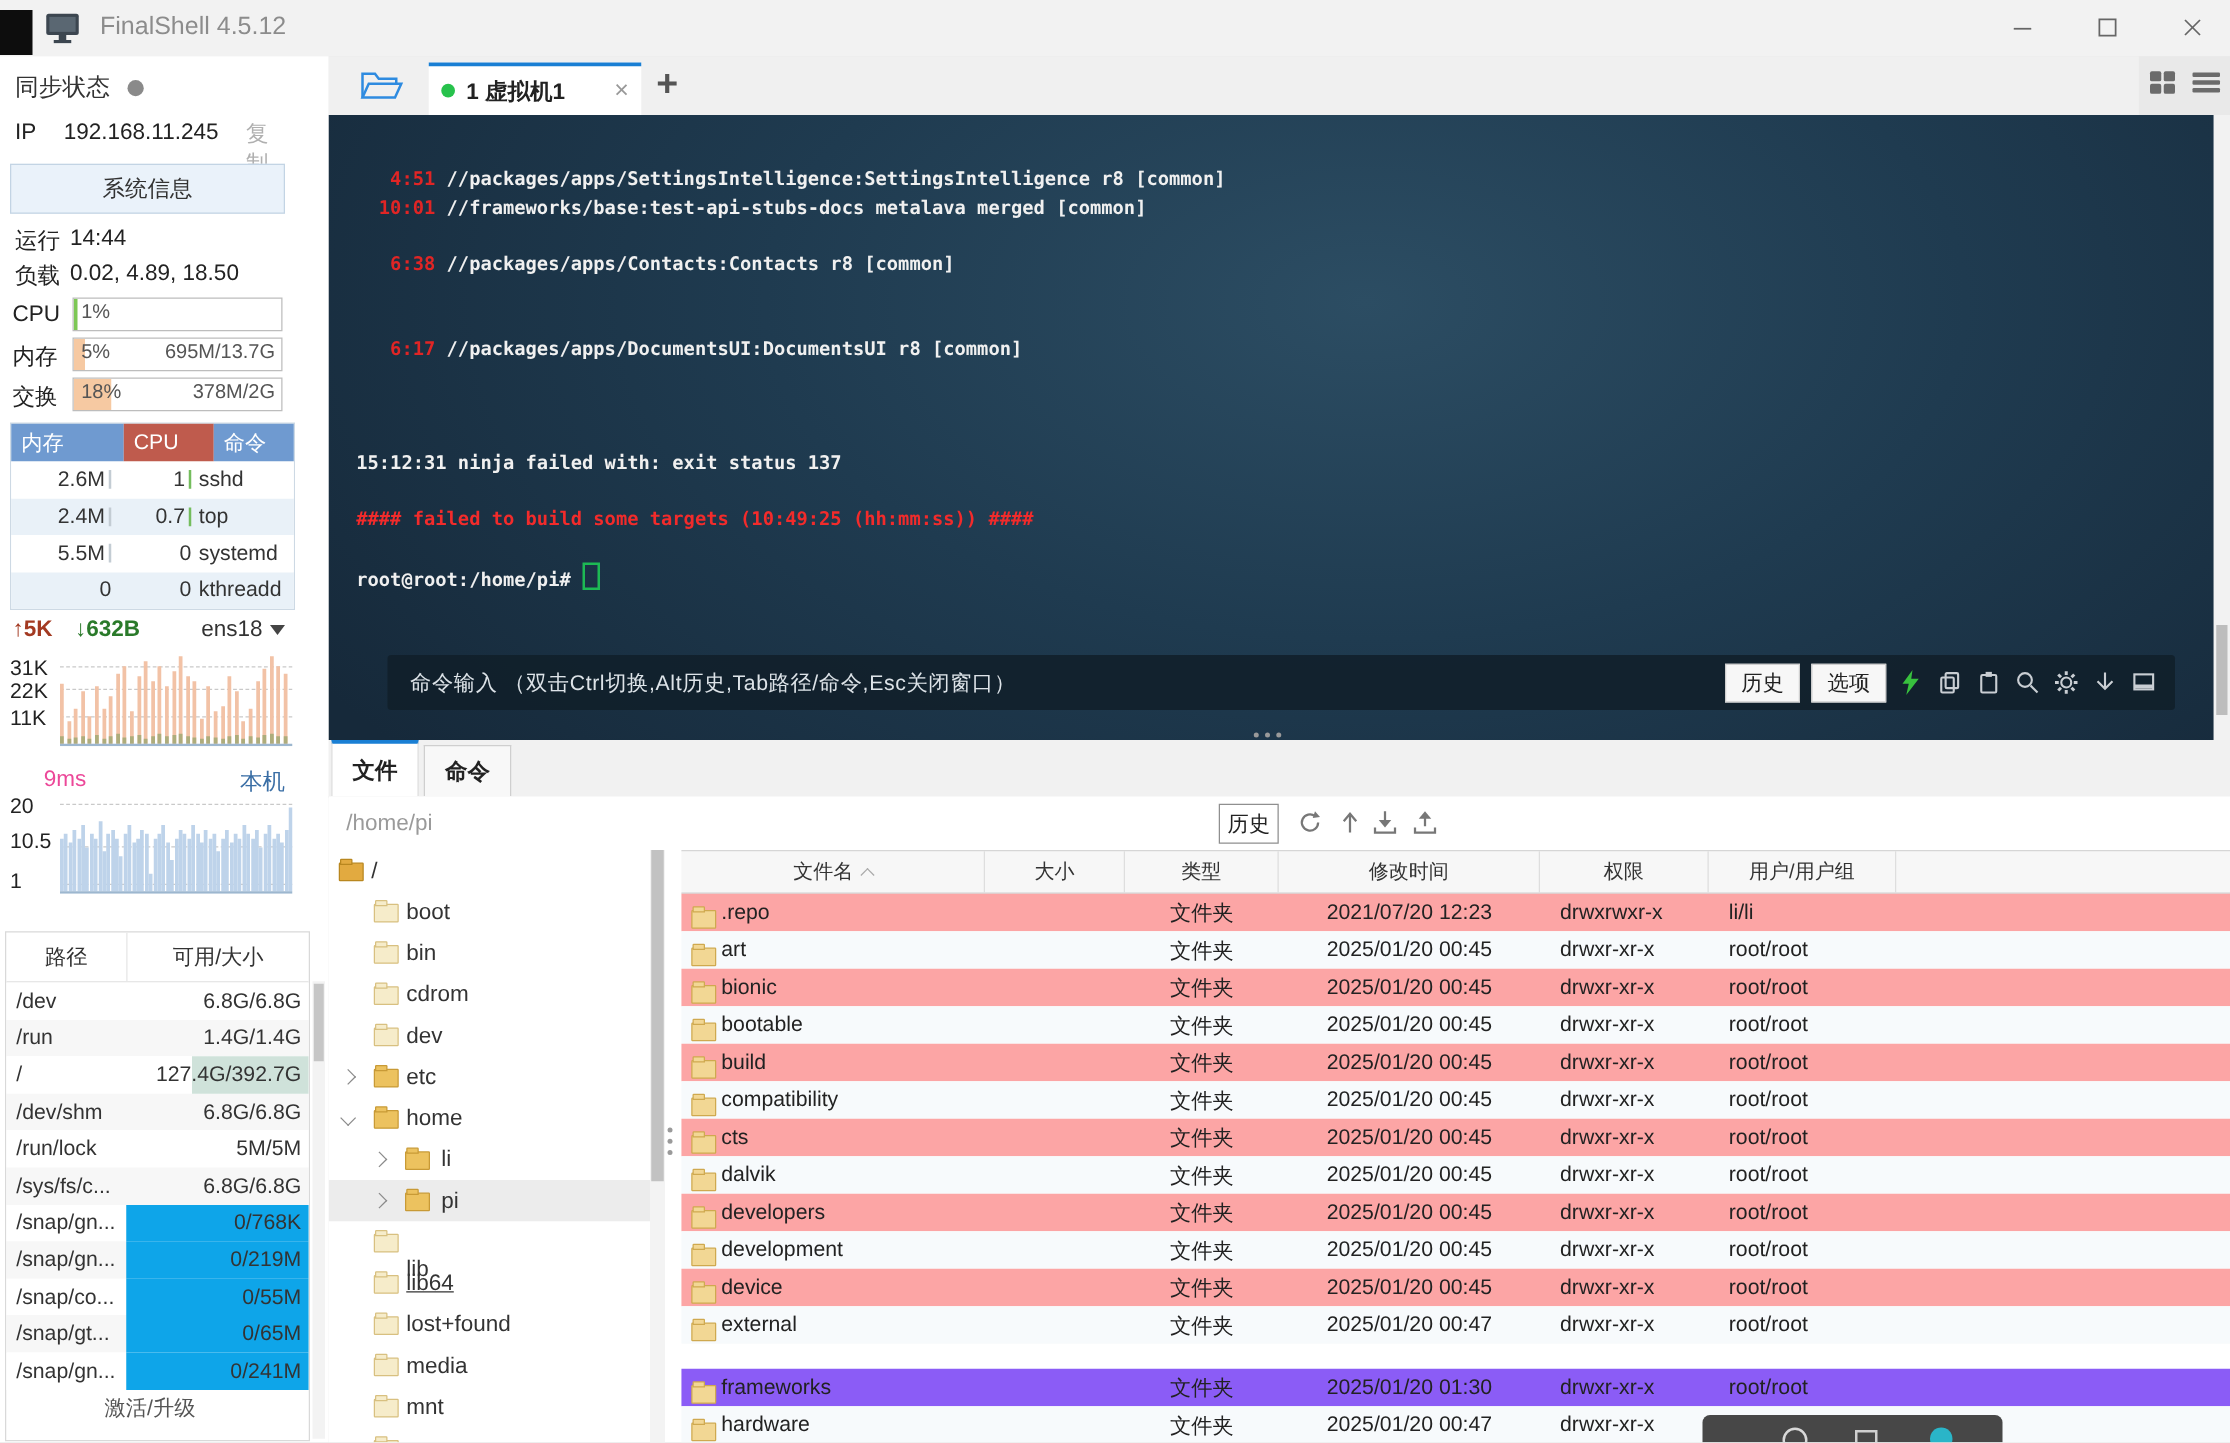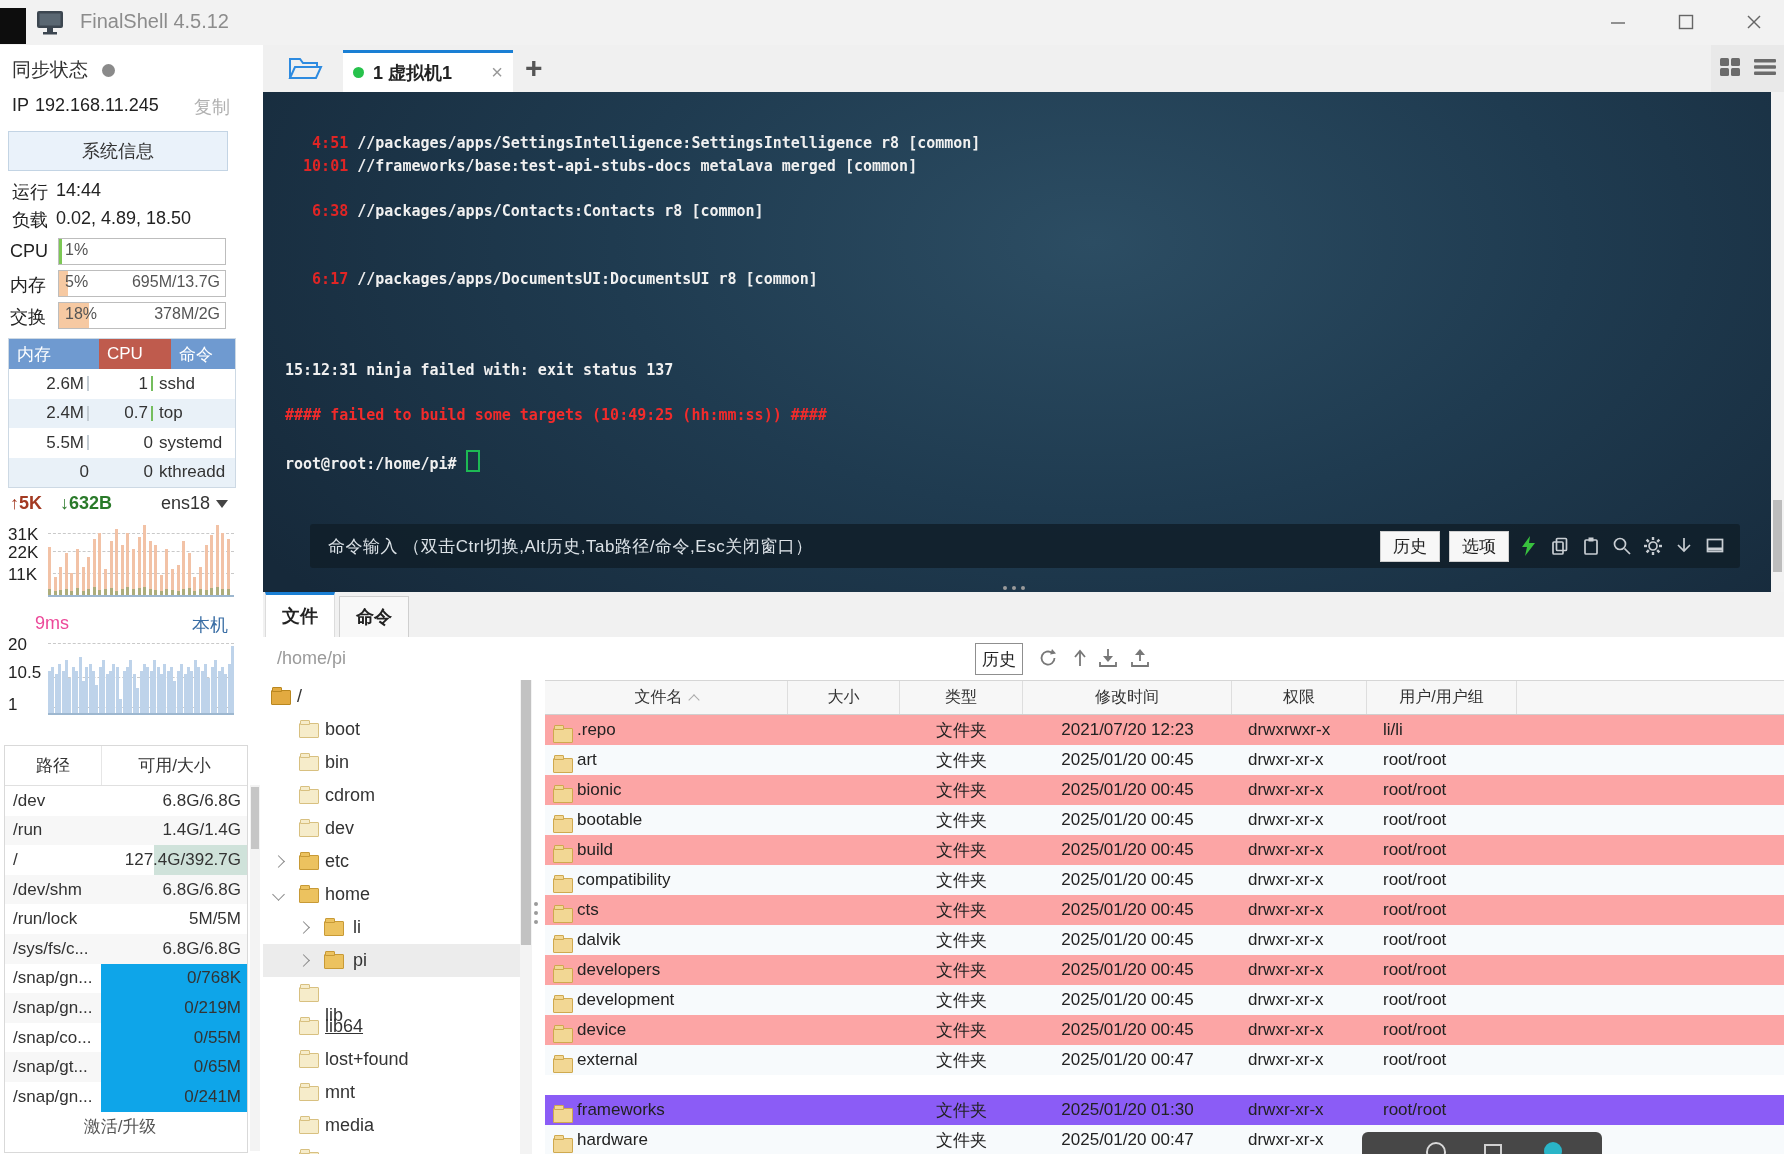--- a/index.html
+++ b/index.html
@@ -9,21 +9,21 @@
   .titlebar{position:absolute;left:0;top:0;width:1784px;height:45px;background:#f2f2f2;border-bottom:1px solid #e6e6e6;}
   .corner-block{position:absolute;left:0;top:8px;width:26px;height:36px;background:#0d0d0d;}
   .app-icon{position:absolute;left:36px;top:9px;}
   .app-title{position:absolute;left:80px;top:10px;font-size:20px;color:#8c8c8c;}
   .winbtn{position:absolute;top:6px;width:44px;height:32px;display:flex;align-items:center;justify-content:center;cursor:default;}
   .winbtn svg{stroke:#666;stroke-width:1.4;fill:none;}
   
   .sidebar{position:absolute;left:0;top:45px;width:263px;height:1109px;background:#fff;border-right:1px solid #e2e2e2;font-size:18px;}
   .syncrow{position:absolute;left:12px;top:12px;display:flex;align-items:center;gap:14px;font-size:19px;color:#333;}
   .sync-dot{width:13px;height:13px;border-radius:50%;background:#8a8a8a;}
-  .iprow{position:absolute;left:12px;top:50px;width:240px;display:flex;gap:6px;font-size:18px;color:#222;}
+  .iprow{position:absolute;left:12px;top:50px;width:240px;display:flex;gap:22px;font-size:18px;color:#222;}
   .copy{margin-left:auto;margin-right:22px;color:#b0b0b0;}
   .sysinfo{position:absolute;left:8px;top:86px;width:218px;height:38px;background:#eaf2fa;border:1px solid #c3d4e4;
            display:flex;align-items:center;justify-content:center;font-size:18px;color:#333;}
   .statline{position:absolute;left:12px;display:flex;gap:8px;color:#222;}
   .meter{position:absolute;left:58px;width:166px;height:25px;border:1px solid #bdbdbd;background:#fff;overflow:hidden;}
   .meter .fill{position:absolute;left:0;top:0;bottom:0;}
   .meter .pct{position:absolute;left:6px;top:2px;font-size:16px;color:#555;}
   .meter .det{position:absolute;right:5px;top:2px;font-size:16px;color:#555;}
   .mlabel{position:absolute;left:10px;font-size:18px;color:#222;}
   
@@ -754,25 +754,25 @@
             <div class="tree-item">
               <span class="folder f-plain" style="left: 36px;"></span>
               <span style="position: absolute; left: 62px; text-decoration: underline;">lib64</span>
             </div>
             <div class="tree-item">
               <span class="folder f-plain" style="left: 36px;"></span>
               <span style="position: absolute; left: 62px;">lost+found</span>
             </div>
             <div class="tree-item">
               <span class="folder f-plain" style="left: 36px;"></span>
+              <span style="position: absolute; left: 62px;">media</span>
+            </div>
+            <div class="tree-item">
+              <span class="folder f-plain" style="left: 36px;"></span>
               <span style="position: absolute; left: 62px;">mnt</span>
-            </div>
-            <div class="tree-item">
-              <span class="folder f-plain" style="left: 36px;"></span>
-              <span style="position: absolute; left: 62px;">media</span>
             </div>
             <div class="tree-item">
               <span class="folder f-plain" style="left: 36px;"></span>
               <span style="position: absolute; left: 62px;"></span>
             </div>
           </div>
         <div class="tree-scroll">
             <div class="thumb"></div>
           </div>
         <div class="vsplit-dots">

